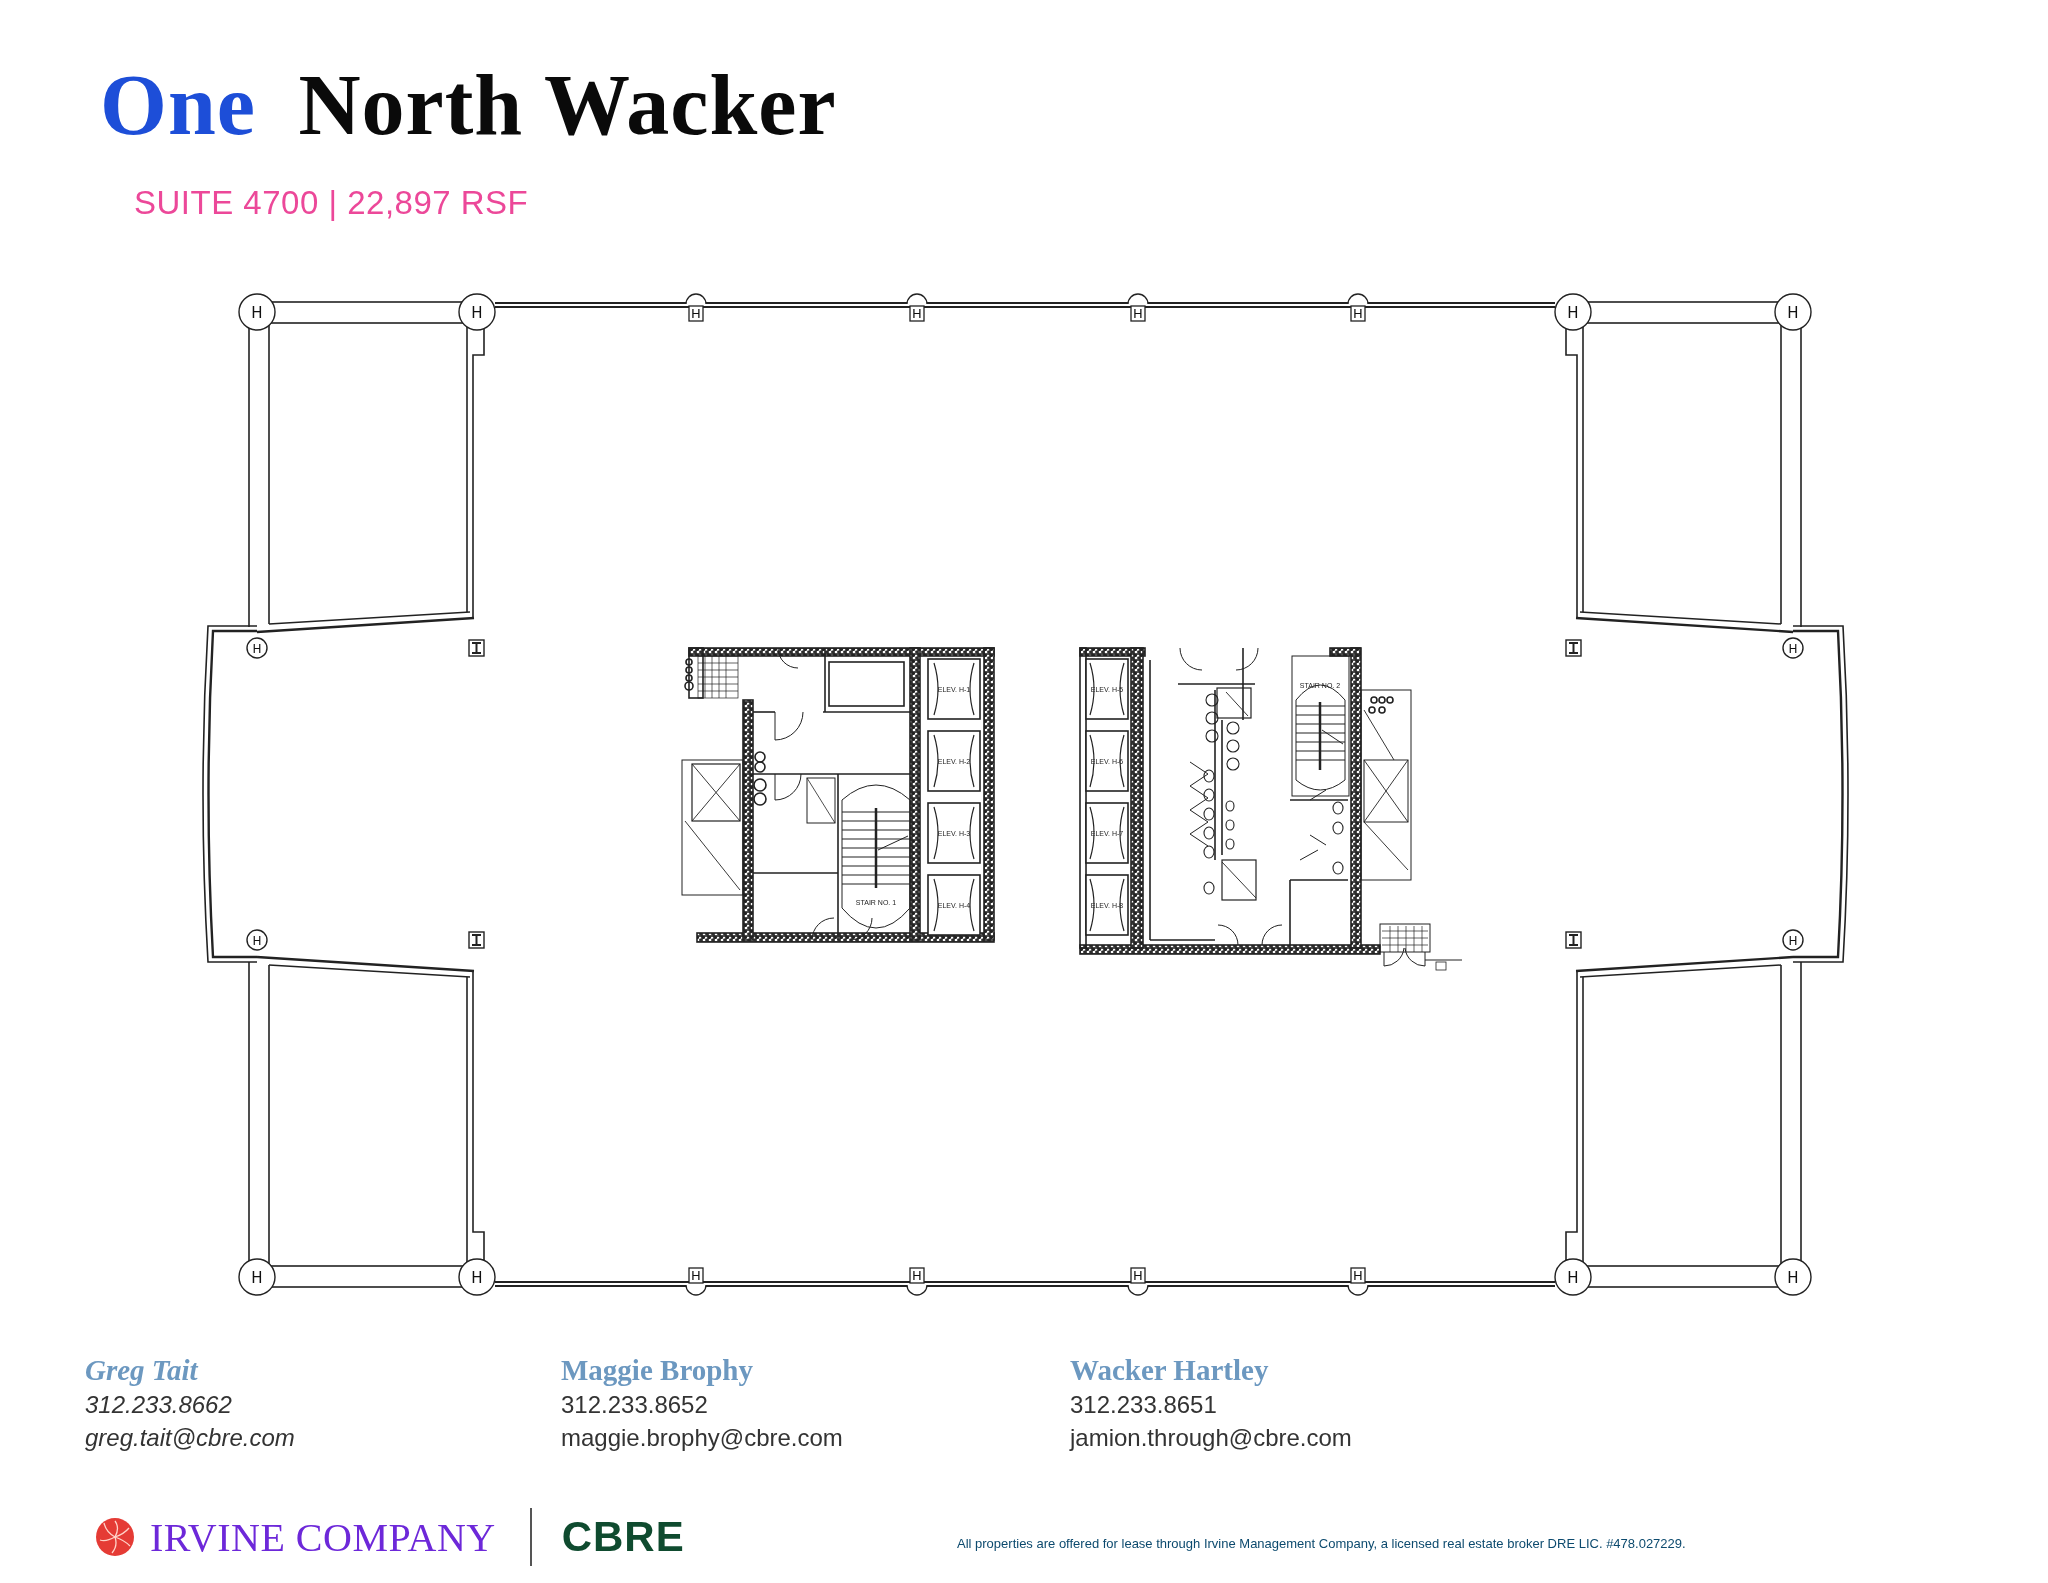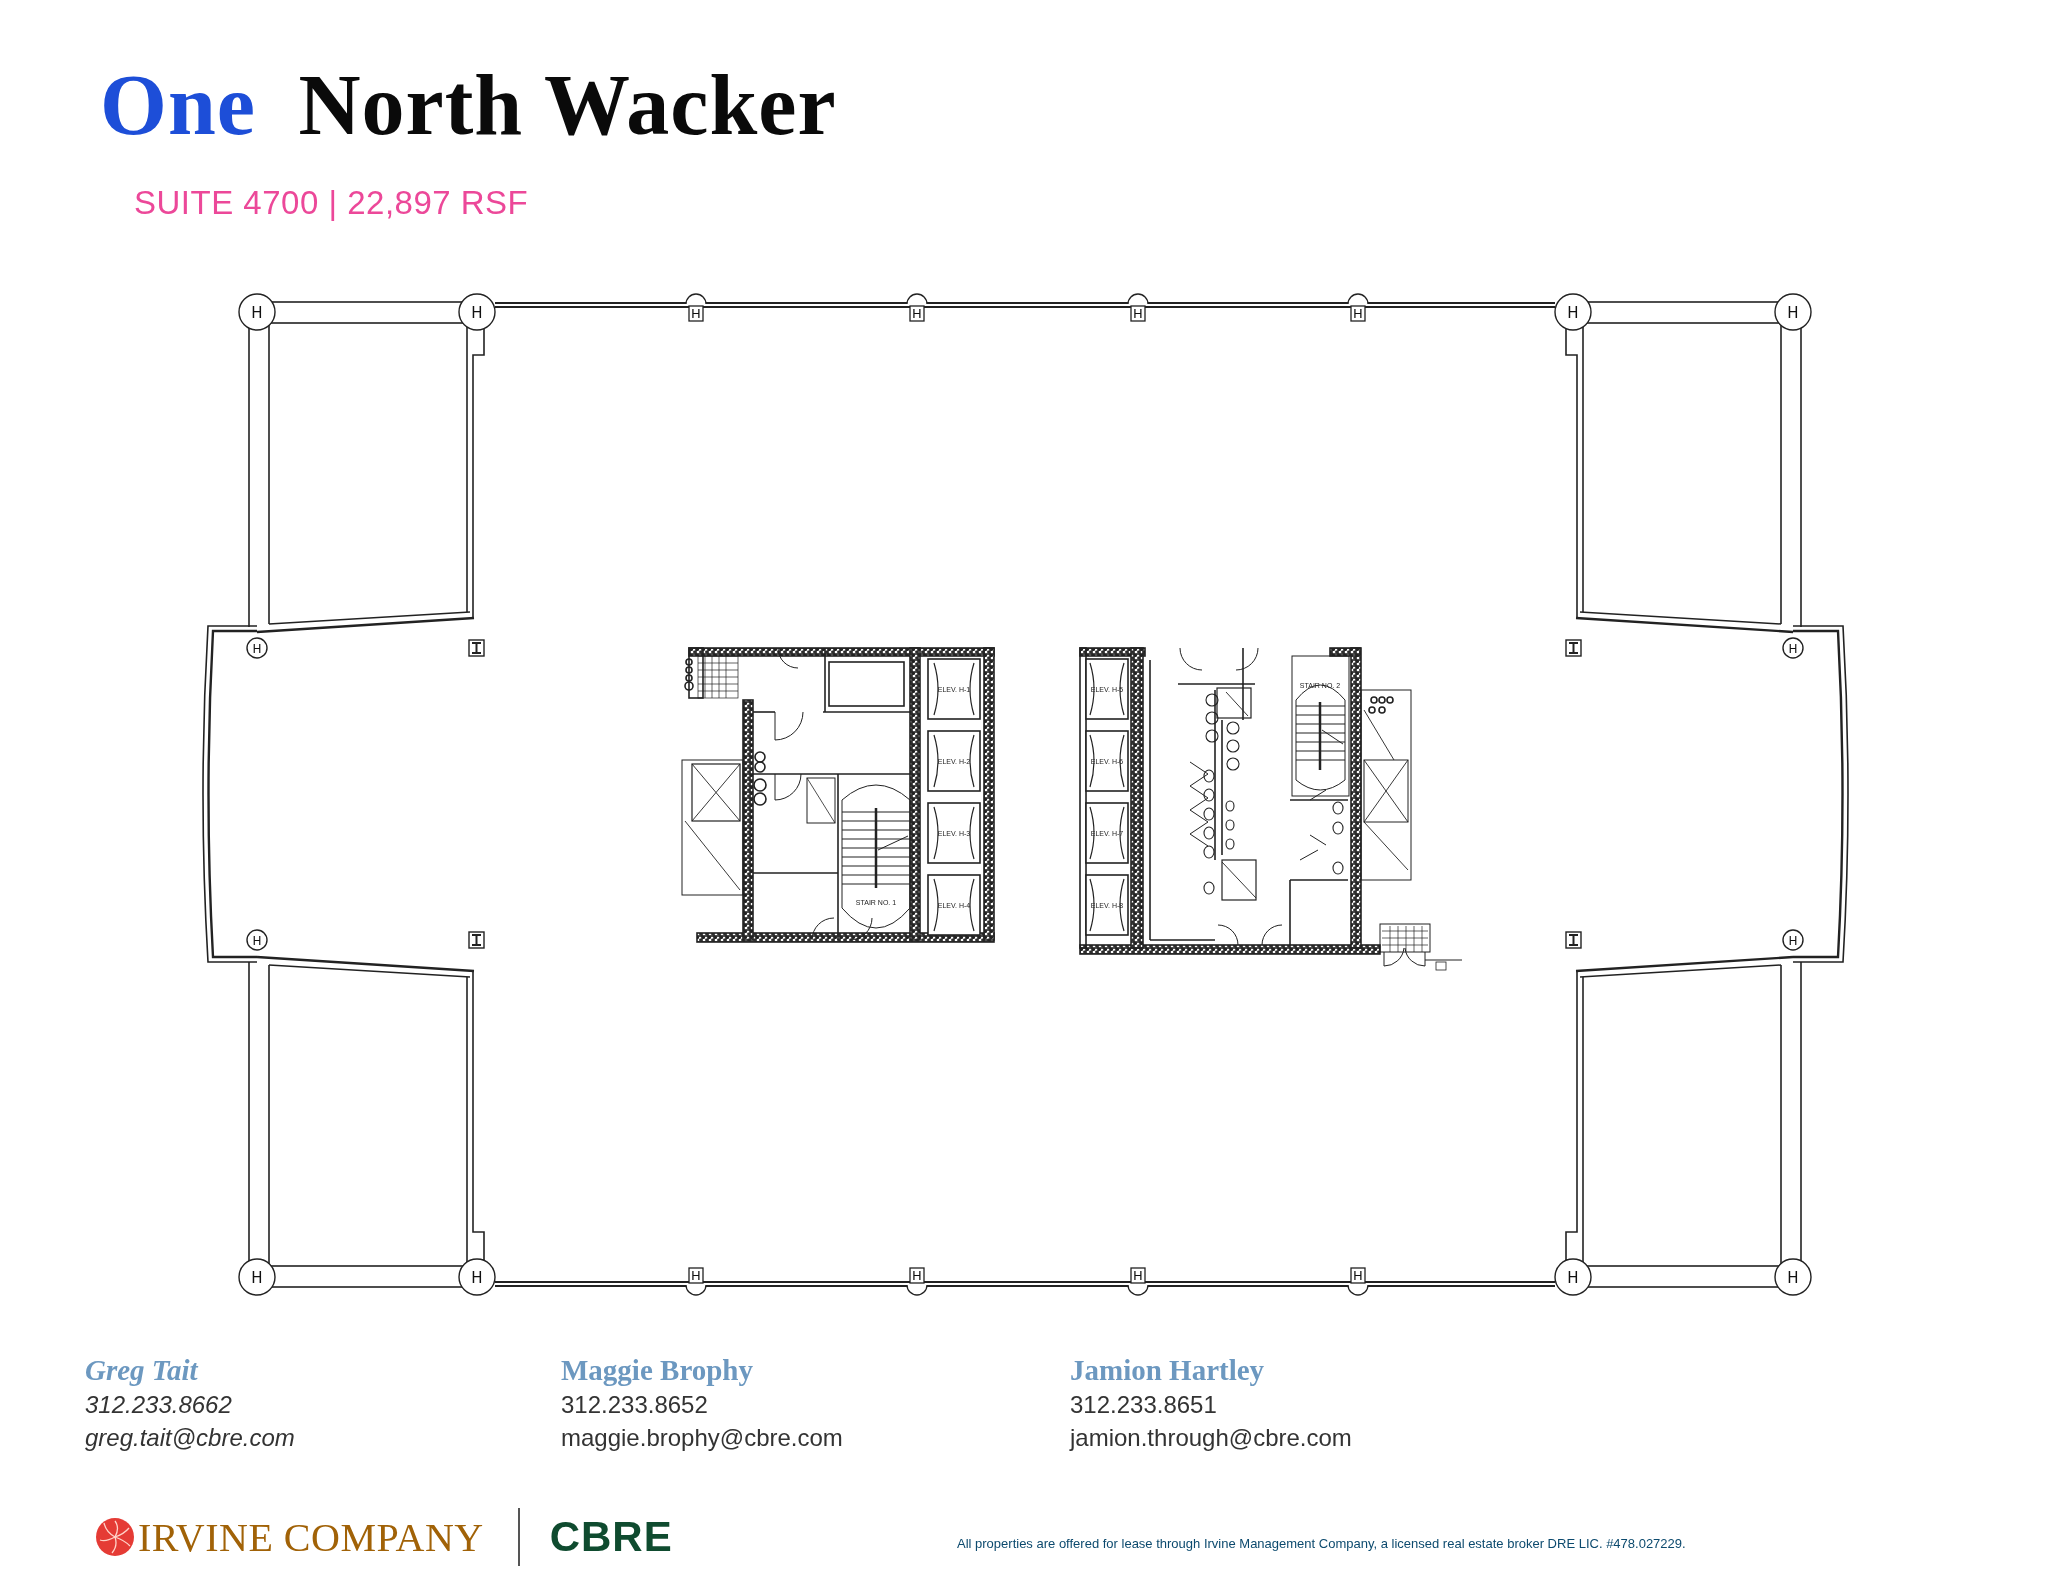--- a/index.html
+++ b/index.html
@@ -9,21 +9,21 @@
   .title .t2 { color:#0a0a0a;margin-left:20px; }
   .subtitle { position:absolute; left:134px; top:184px; font-size:33px; color:#ec4899; letter-spacing:0.5px; white-space:nowrap; }
   .plan { position:absolute; left:0; top:0; }
   .contact { position:absolute; top:1352px; }
   .contact .name { font-family:"Liberation Serif", serif; font-weight:bold; font-size:29px; color:#6c98c0; line-height:36px; white-space:nowrap; }
   .contact .line { font-size:24px; color:#333; line-height:33px; white-space:nowrap; }
   .c1 { left:85px;font-style:italic; } .c2 { left:561px; } .c3 { left:1070px; }
   .footer-logos { position:absolute; left:96px; top:1512px; height:50px; display:flex; align-items:center; }
   .irvine-mark { width:38px; height:38px; border-radius:50%; background:#e53b35; position:relative; }
   .irvine-mark svg { position:absolute; left:0; top:0; }
-  .irvine-text { font-family:"Liberation Serif", serif; font-size:40px; color:#a16207; margin-left:4px; letter-spacing:0.5px; white-space:nowrap; }
+  .irvine-text { font-family:"Liberation Serif", serif; font-size:40px; color:#6d28d9; margin-left:16px; letter-spacing:0.5px; white-space:nowrap; }
   .logo-div { width:2px; height:58px; background:#555; margin:0 30px 0 34px; }
   .cbre { font-family:"Liberation Sans", sans-serif; font-weight:bold; font-size:42px; color:#0f4b2f; letter-spacing:1px; }
   .disclaimer { position:absolute; left:957px; top:1536px; font-size:13px; color:#0c4a6e; white-space:nowrap; }
 </style>
 </head>
 <body>
 
 <div class="title">
   <span class="t1">One</span>
   <span class="t2">North Wacker</span>
@@ -406,21 +406,21 @@
   <div class="name">Greg Tait</div>
   <div class="line">312.233.8662</div>
   <div class="line">greg.tait@cbre.com</div>
 </div>
 <div class="contact c2">
   <div class="name">Maggie Brophy</div>
   <div class="line">312.233.8652</div>
   <div class="line">maggie.brophy@cbre.com</div>
 </div>
 <div class="contact c3">
-  <div class="name">Jamion Hartley</div>
+  <div class="name">Wacker Hartley</div>
   <div class="line">312.233.8651</div>
   <div class="line">jamion.through@cbre.com</div>
 </div>
 
 <div class="footer-logos">
   <div class="irvine-mark">
     <svg width="38" height="38" viewBox="0 0 38 38" fill="none" stroke="#ffd2c8" stroke-width="1.3">
       <path d="M19,19 Q24,10 19,3 M19,19 Q28,16 33,10 M19,19 Q28,22 34,28 M19,19 Q22,28 16,35 M19,19 Q10,24 4,22 M19,19 Q10,14 8,5"></path>
     </svg>
   </div>

